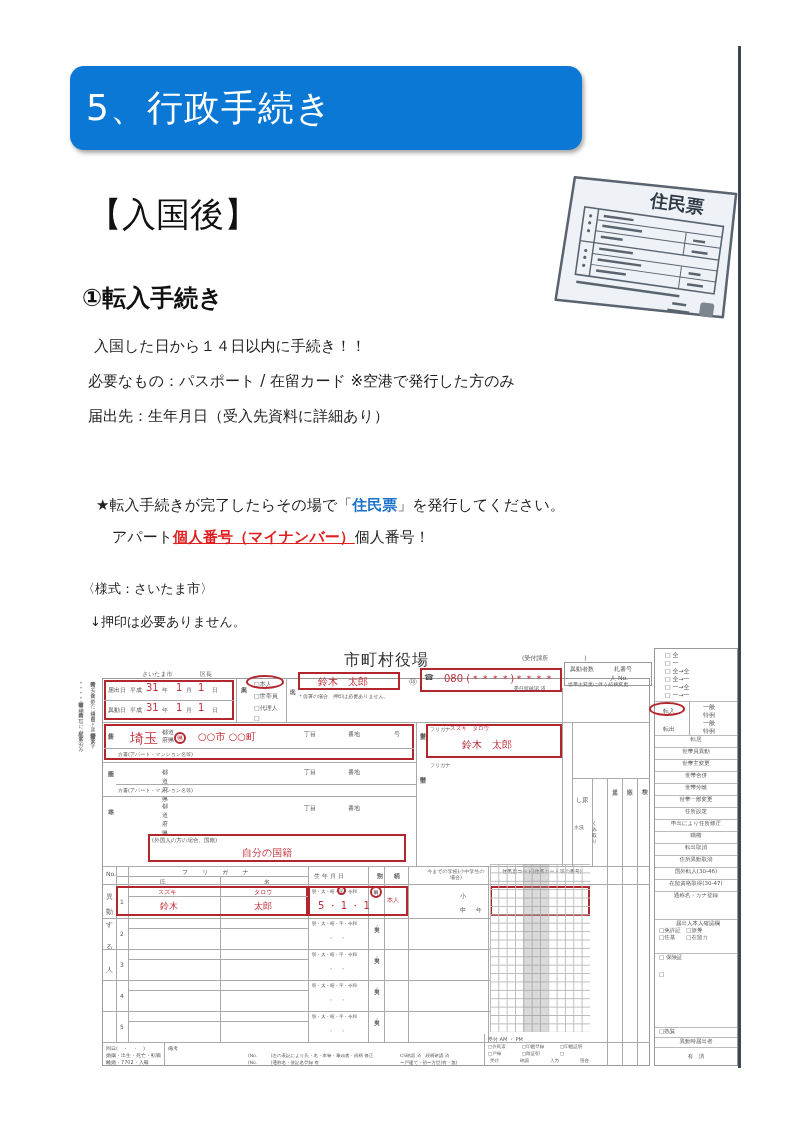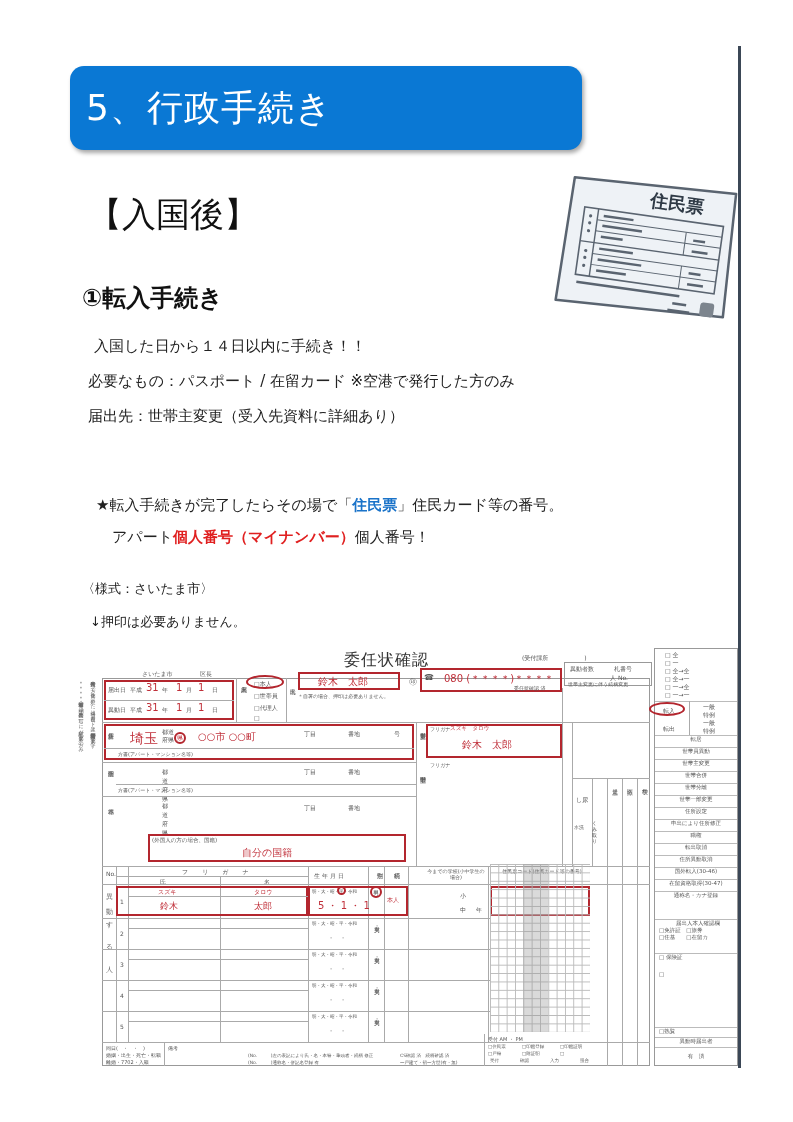--- a/index.html
+++ b/index.html
@@ -23,21 +23,21 @@
     position: absolute; left: 88px; top: 192px; font-size: 34px; color: #111;
     font-weight: normal;
   }
   .sub-heading {
     position: absolute; left: 82px; top: 282px; font-size: 24px; color: #111;
   }
   .line {
     position: absolute; font-size: 15px; color: #222; white-space: nowrap;
   }
   .blue { color: #1a73c9; font-weight: bold; }
-  .red { color: #e02020; font-weight: bold; }
+  .red { color: #e02020; font-weight: bold; text-decoration: underline; }
 
   
   .juminhyo-illust {
     position: absolute; left: 552px; top: 166px; width: 190px; height: 160px;
   }
 
   
   .form {
     position: absolute; left: 82px; top: 648px; width: 658px; height: 420px;
     font-size: 6px; color: #555;
@@ -119,34 +119,34 @@
       <rect x="124" y="139" width="22" height="2.5"></rect>
     </g>
     <rect x="156" y="128" width="14" height="14" rx="3" fill="#7d858e"></rect>
   </g>
 </svg>
 
 <h2 class="sub-heading">①転入手続き</h2>
 
 <p class="line" style="left:94px; top:337px;">入国した日から１４日以内に手続き！！</p>
 <p class="line" style="left:88px; top:372px;">必要なもの：パスポート / 在留カード ※空港で発行した方のみ</p>
-<p class="line" style="left:88px; top:407px;">届出先：世帯主変更（受入先資料に詳細あり）</p>
+<p class="line" style="left:88px; top:407px;">届出先：生年月日（受入先資料に詳細あり）</p>
 
 <p class="line" style="left:96px; top:496px;">
-  <span>★転入手続きが完了したらその場で「</span><span class="blue">住民票</span><span>」住民カード等の番号。</span>
+  <span>★転入手続きが完了したらその場で「</span><span class="blue">住民票</span><span>」を発行してください。</span>
 </p>
 <p class="line" style="left:112px; top:528px;">
   <span>アパート</span><span class="red">個人番号（マイナンバー）</span><span>個人番号！</span>
 </p>
 
 <p class="line" style="left:82px; top:580px; font-size:13px;">〈様式：さいたま市〉</p>
 <p class="line" style="left:90px; top:613px; font-size:13px;">↓押印は必要ありません。</p>
 
 <div class="form">
-  <div class="form-title">委任状確認</div>
+  <div class="form-title">市町村役場</div>
   <span class="f-txt" style="left:60px; top:22px;">さいたま市</span>
   <span class="f-txt" style="left:118px; top:22px;">区長</span>
   <span class="f-txt" style="left:440px; top:6px;">(受付課所　　　　　　)</span>
 
   <div class="vert" style="left:-4px; top:30px; height:150px;">＊＊＊＊本籍・筆頭者の欄は住民票の写しに記載が必要な方のみ</div>
   <div class="vert" style="left:8px; top:30px; height:300px;">外国人住民の方で住所を定めた場合は在留カード又は特別永住者証明書が必要です</div>
 
   <div class="f-box" style="left:20px; top:30px; width:548px; height:388px;"></div>
 
   <div class="f-red" style="left:22px; top:32px; width:130px; height:40px;"></div>

